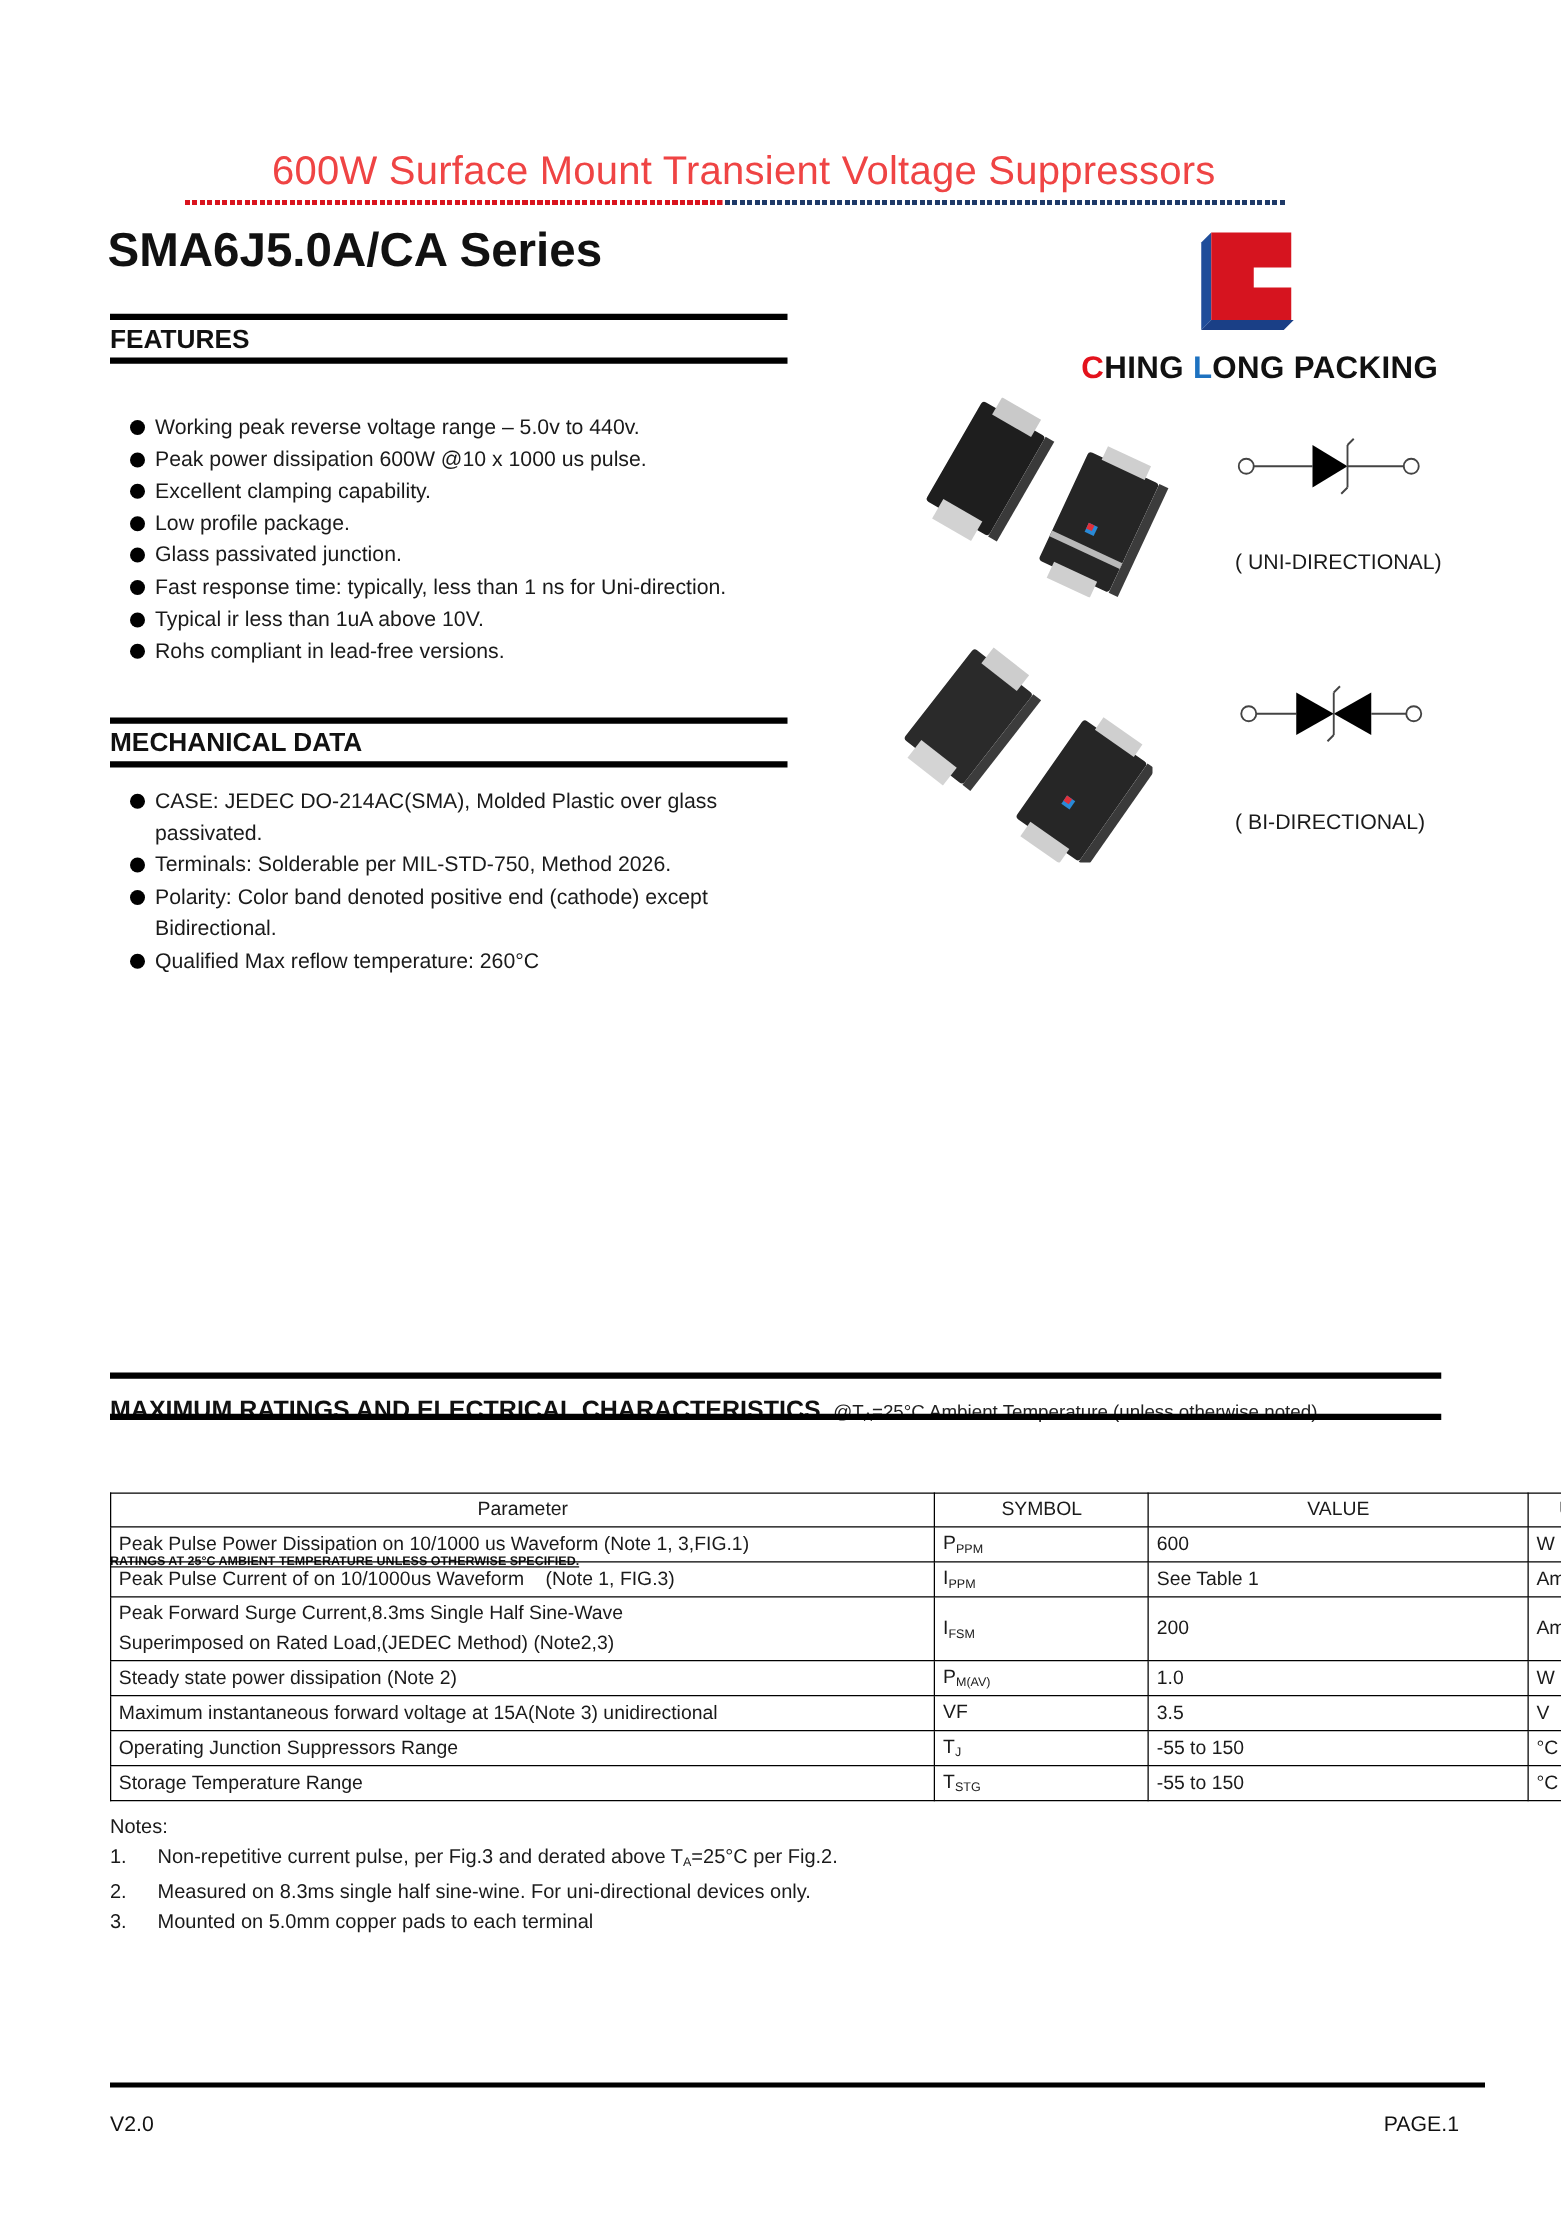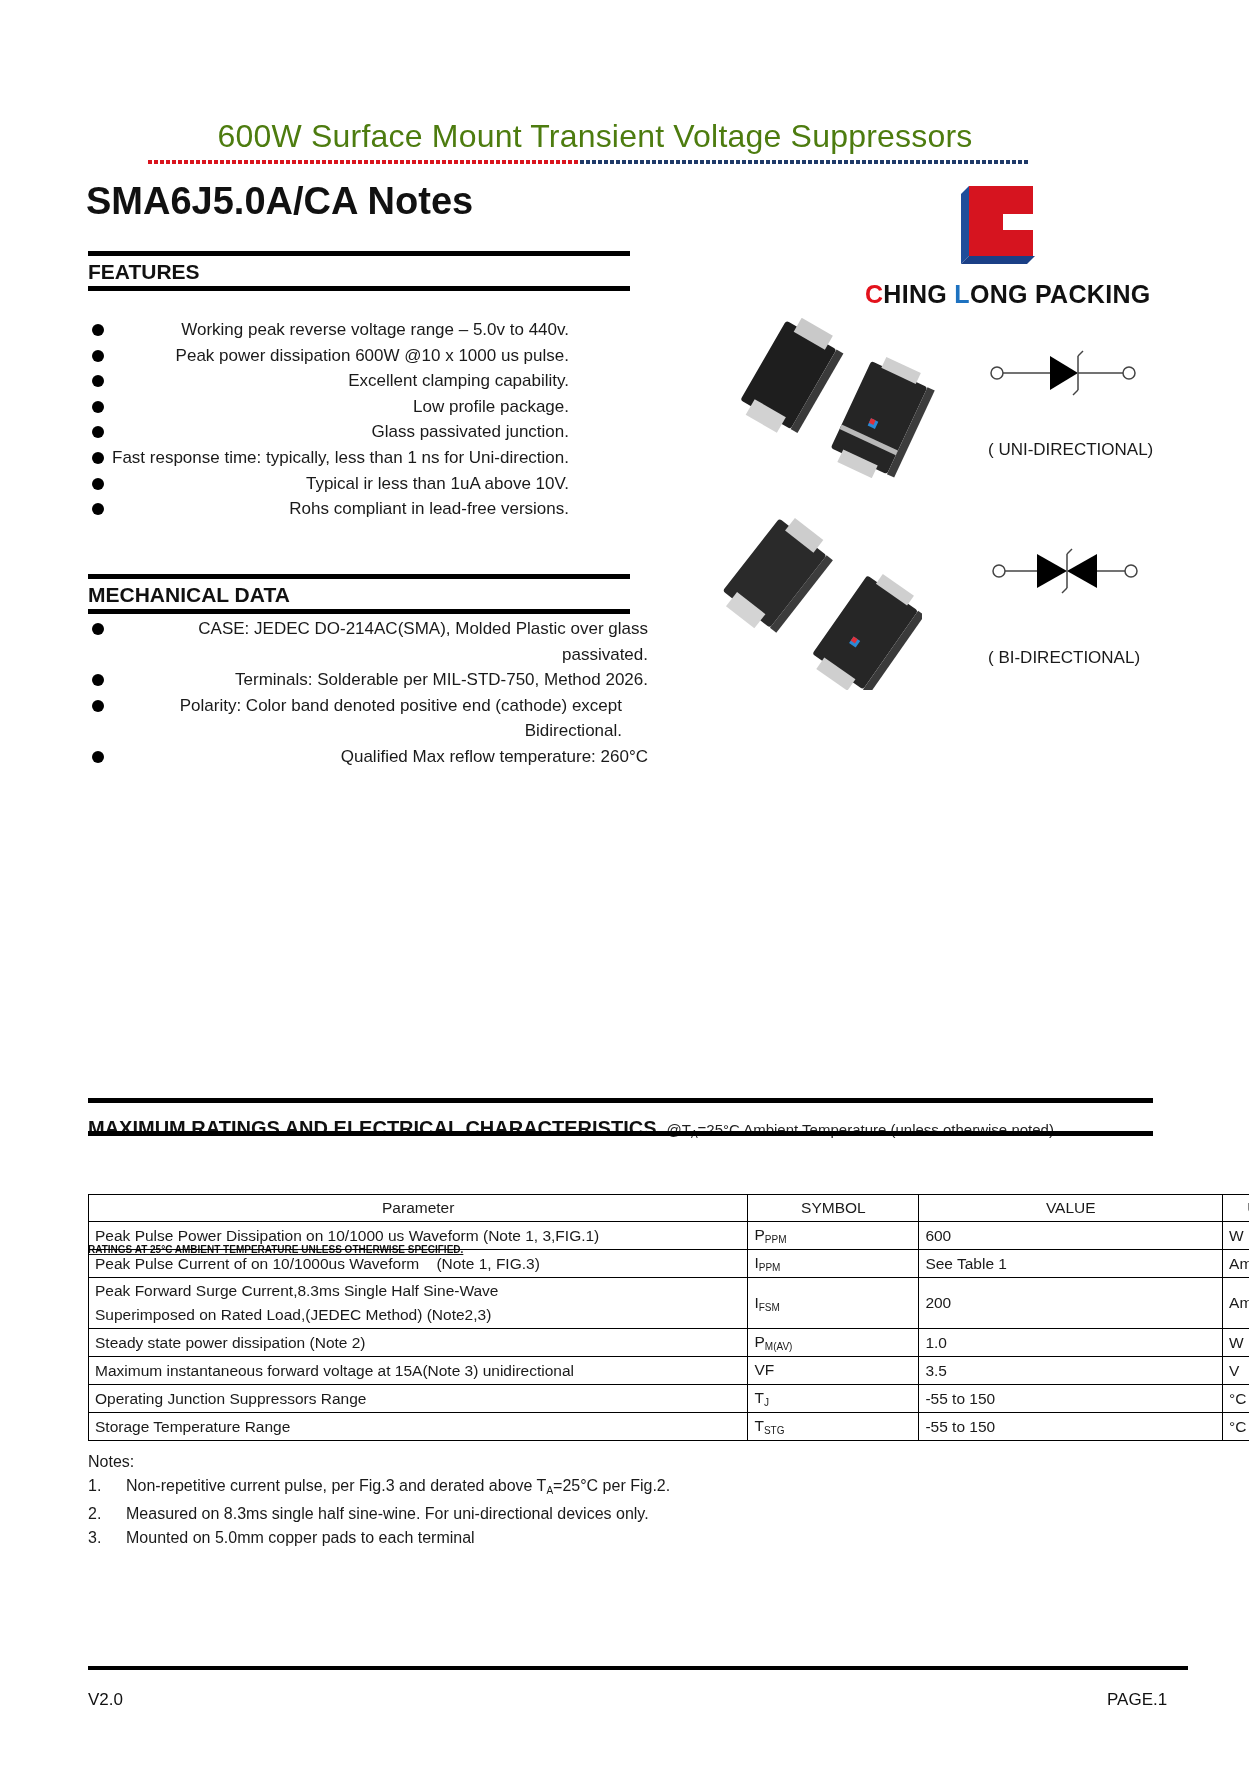--- a/index.html
+++ b/index.html
@@ -1,32 +1,32 @@
 <!DOCTYPE html>
 <html><head>
 <meta charset="utf-8">
 <style>
   html, body { margin: 0; padding: 0; background: #ffffff; }
   body { width: 1249px; height: 1778px; position: relative; overflow: hidden;
          font-family: "Liberation Sans", "DejaVu Sans", sans-serif; color: #111; }
   .abs { position: absolute; }
 
   .top-title { left: 0; top: 118px; width: 1100px; text-align: center; font-size: 32px;
-               color: #4d7c0f; letter-spacing: 0.2px; padding-left: 90px; box-sizing: border-box; }
+               color: #ef4444; letter-spacing: 0.2px; padding-left: 90px; box-sizing: border-box; }
   .dots-red { left: 148px; top: 160px; width: 430px; height: 4px;
               background: repeating-linear-gradient(90deg, #d9141e 0 4px, transparent 4px 6px); }
   .dots-blue { left: 580px; top: 160px; width: 448px; height: 4px;
                background: repeating-linear-gradient(90deg, #1f3a68 0 4px, transparent 4px 6px); }
 
   .series-title { left: 86px; top: 180px; font-size: 38px; font-weight: bold; color: #111; }
 
   .bar { background: #000; height: 5px; }
   .section-head { font-size: 21px; font-weight: bold; color: #111; }
 
-  ul.bullets { list-style: none; margin: 0; padding: 0; text-align: right; }
+  ul.bullets { list-style: none; margin: 12px; padding: 0; }
   ul.bullets li { position: relative; padding-left: 24px; font-size: 17px; line-height: 25.6px; color: #1a1a1a; }
   ul.bullets li .dot { position: absolute; left: 4px; top: 7px; width: 12px; height: 12px; border-radius: 50%; background: #000; }
 
   .logo-text { left: 865px; top: 280px; font-size: 25px; font-weight: bold; color: #111; letter-spacing: 0.3px; }
   .logo-text .red { color: #e3121c; }
   .logo-text .blue { color: #1e72c0; }
 
   .caption { font-size: 17px; color: #1a1a1a; }
 
   .mr-head { left: 88px; top: 1117px; font-size: 20px; font-weight: bold; }
@@ -48,21 +48,21 @@
   .footer-bar { left: 88px; top: 1666px; width: 1100px; height: 4px; background: #000; }
   .footer-left { left: 88px; top: 1690px; font-size: 17px; }
   .footer-right { left: 1107px; top: 1690px; font-size: 17px; }
 </style>
 </head>
 <body>
 
 <div class="abs top-title">600W Surface Mount Transient Voltage Suppressors</div>
 <div class="abs dots-red"></div>
 <div class="abs dots-blue"></div>
-<div class="abs series-title">SMA6J5.0A/CA Notes</div>
+<div class="abs series-title">SMA6J5.0A/CA Series</div>
 
 <div class="abs" style="left:955px; top:184px;">
   <svg width="82" height="82" viewBox="0 0 82 82">
     <polygon points="6,10 14,2 14,72 6,80" fill="#1f4d9a"></polygon>
     <polygon points="6,80 14,72 80,72 72,80" fill="#1a3f86"></polygon>
     <path d="M14,2 H78 V30 H48 V46 H78 V72 H14 Z" fill="#d6141f"></path>
     <rect x="14" y="28" width="34" height="0" fill="#d6141f"></rect>
   </svg>
 </div>
 <div class="abs logo-text">

